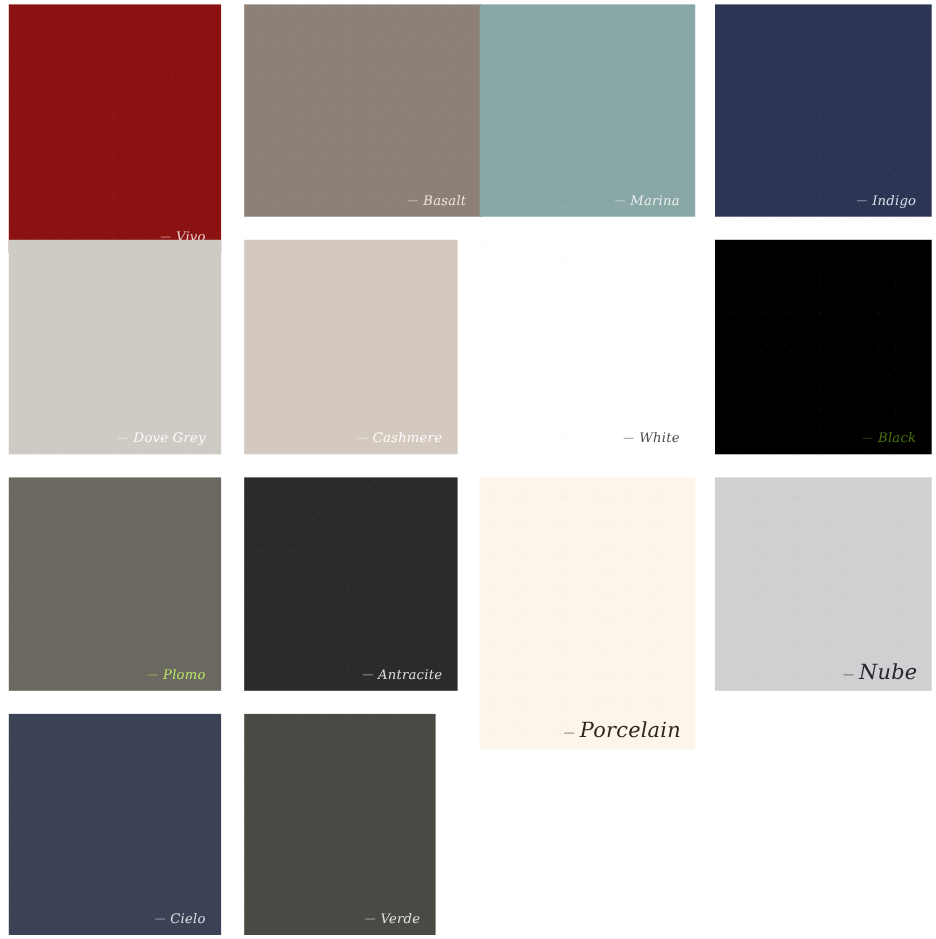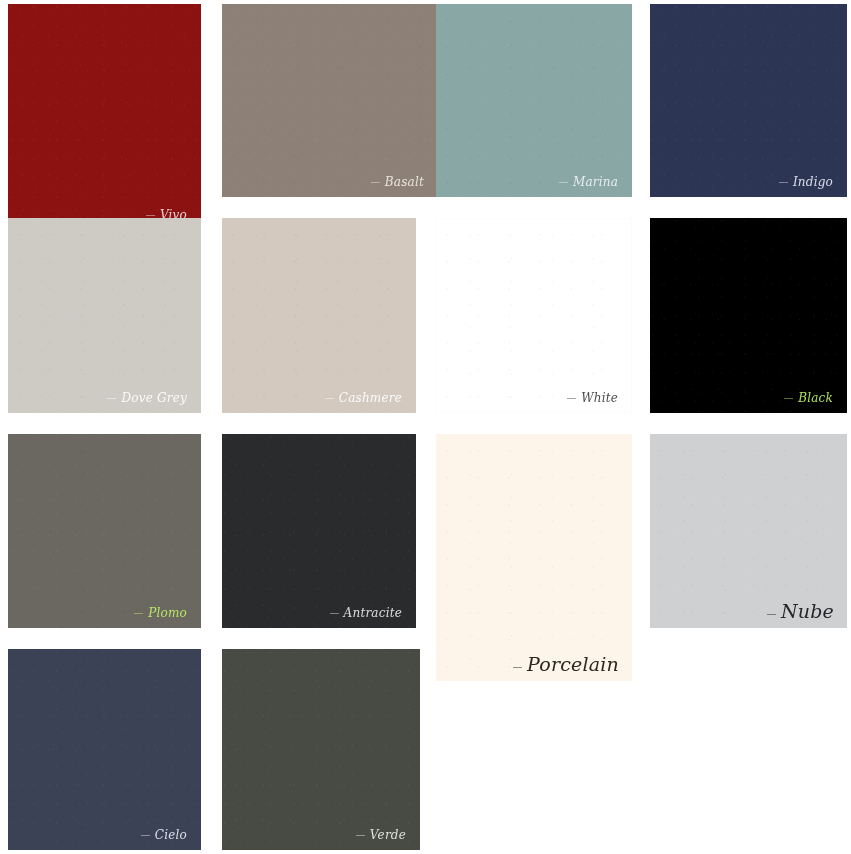--- a/index.html
+++ b/index.html
@@ -98,33 +98,33 @@
     <div class="swatch" style="left: 8px; top: 218px; width: 193px; height: 195px; background: rgb(206, 203, 197);">
       <div class="swatch-label" style="color: rgb(255, 255, 255);"><span class="label-tick"></span><span>Dove Grey</span></div>
     </div>
     <div class="swatch" style="left: 222px; top: 218px; width: 194px; height: 195px; background: rgb(211, 201, 191);">
       <div class="swatch-label" style="color: rgb(255, 255, 255);"><span class="label-tick"></span><span>Cashmere</span></div>
     </div>
     <div class="swatch is-paper" style="left: 436px; top: 218px; width: 196px; height: 195px; background: rgb(255, 255, 255);">
       <div class="swatch-label" style="color: rgb(60, 60, 60);"><span class="label-tick"></span><span>White</span></div>
     </div>
     <div class="swatch" style="left: 650px; top: 218px; width: 197px; height: 195px; background: rgb(0, 0, 0);">
-      <div class="swatch-label" style="color: #bef264;"><span class="label-tick"></span><span>Black</span></div>
+      <div class="swatch-label" style="color: #4d7c0f;"><span class="label-tick"></span><span>Black</span></div>
     </div>
     <div class="swatch" style="left: 8px; top: 434px; width: 193px; height: 194px; background: rgb(107, 103, 97);">
       <div class="swatch-label" style="color: #bef264;"><span class="label-tick"></span><span>Plomo</span></div>
     </div>
     <div class="swatch" style="left: 222px; top: 434px; width: 194px; height: 194px; background: rgb(42, 43, 45);">
       <div class="swatch-label" style="color: rgb(236, 234, 234);"><span class="label-tick"></span><span>Antracite</span></div>
     </div>
     <div class="swatch" style="left: 436px; top: 434px; width: 196px; height: 247px; background: rgb(253, 245, 233);">
       <div class="swatch-label label-large" style="color: rgb(43, 39, 33);"><span class="label-tick"></span><span>Porcelain</span></div>
     </div>
     <div class="swatch" style="left: 650px; top: 434px; width: 197px; height: 194px; background: rgb(207, 208, 209);">
       <div class="swatch-label label-large" style="color: rgb(36, 38, 42);"><span class="label-tick"></span><span>Nube</span></div>
     </div>
     <div class="swatch" style="left: 8px; top: 649px; width: 193px; height: 201px; background: rgb(59, 66, 85);">
       <div class="swatch-label" style="color: rgb(232, 234, 240);"><span class="label-tick"></span><span>Cielo</span></div>
     </div>
-    <div class="swatch" style="left: 222px; top: 649px; width: 198px; height: 201px; background: rgb(71, 75, 67);">
+    <div class="swatch" style="left: 222px; top: 649px; width: 174px; height: 201px; background: rgb(71, 75, 67);">
       <div class="swatch-label" style="color: rgb(236, 238, 233);"><span class="label-tick"></span><span>Verde</span></div>
     </div>
   </div>
 
 </body></html>

